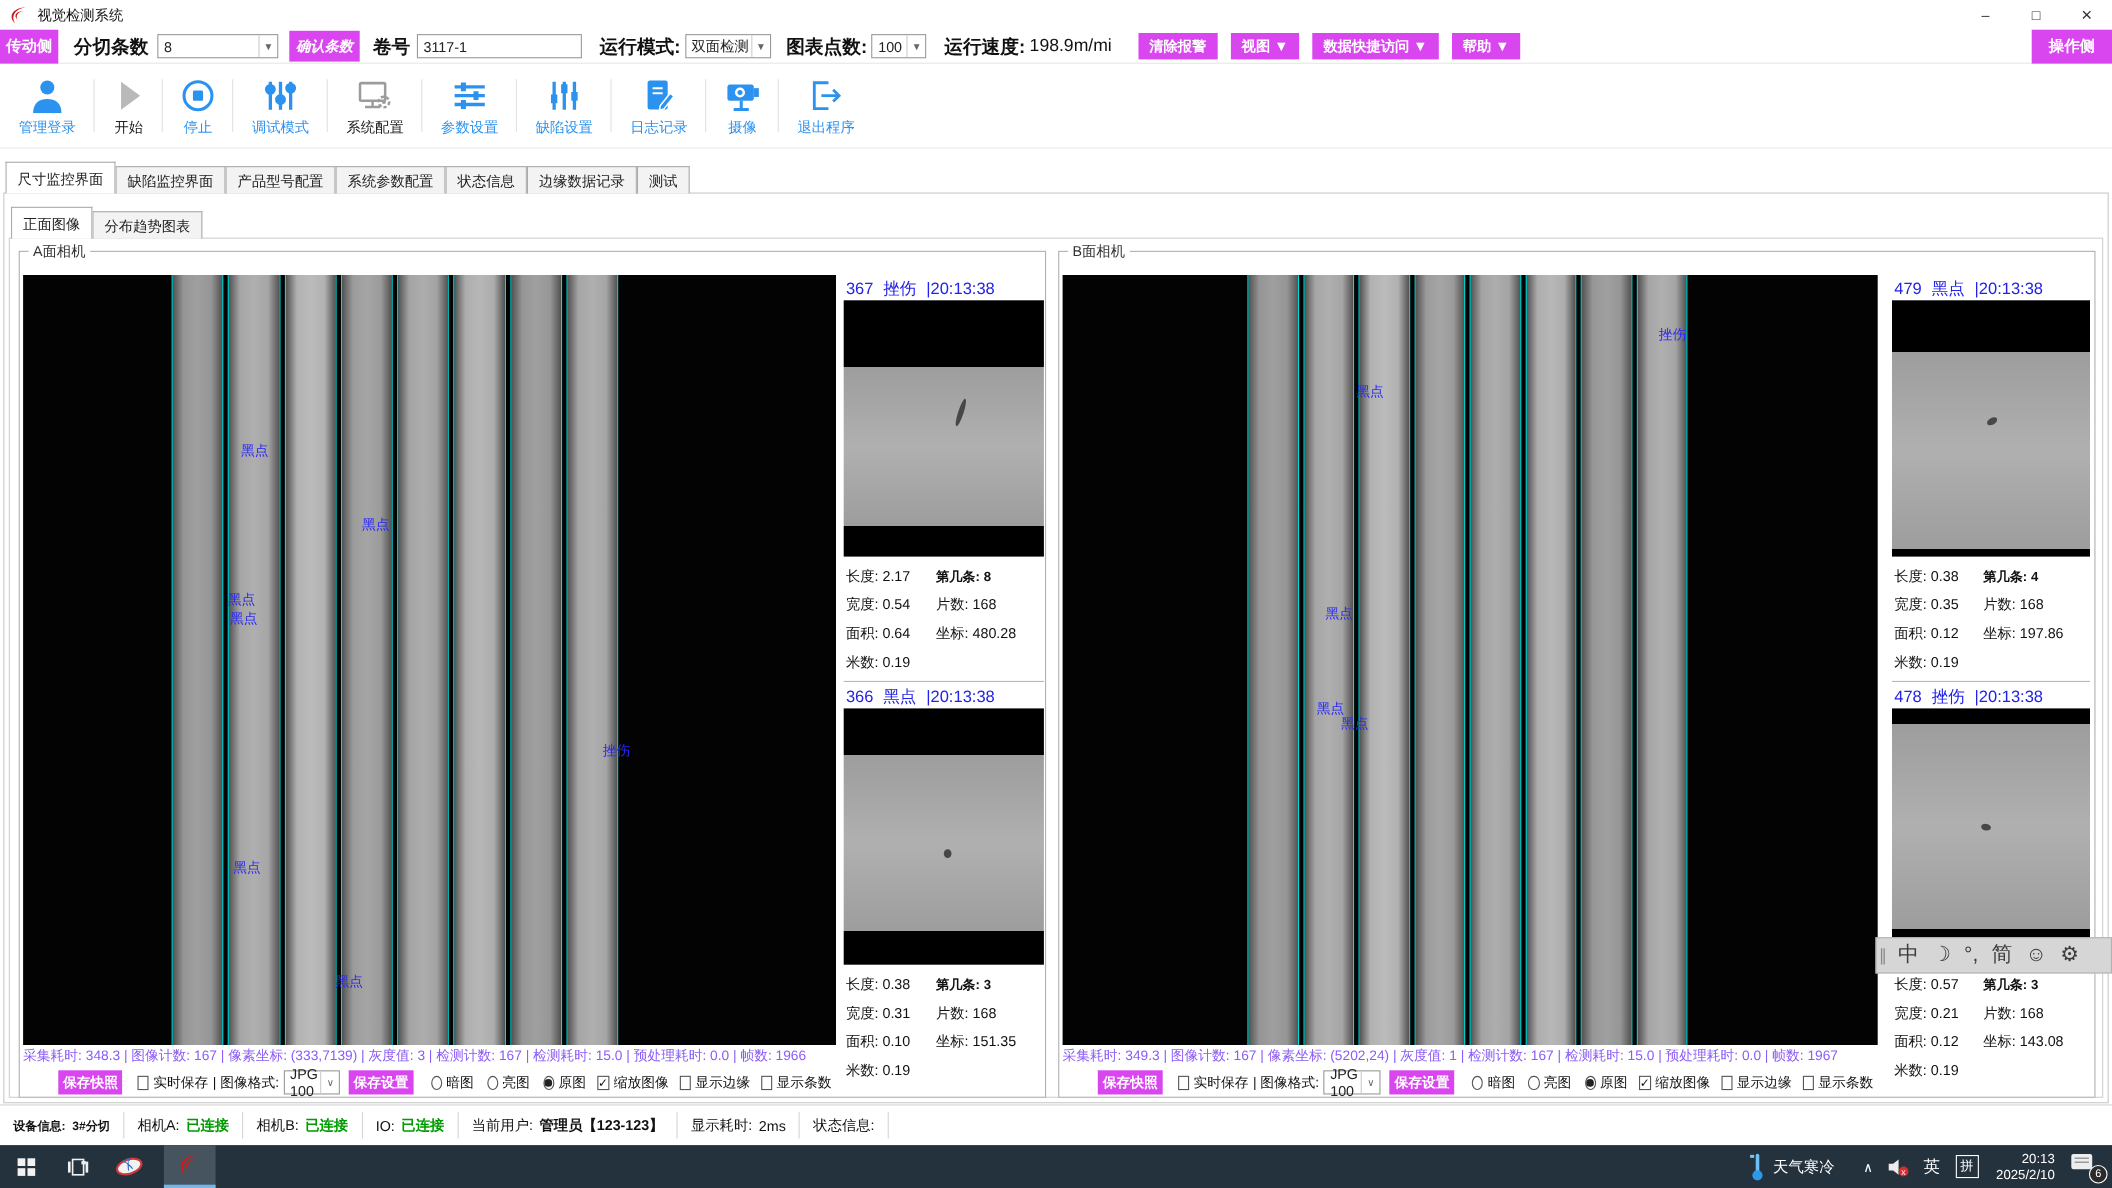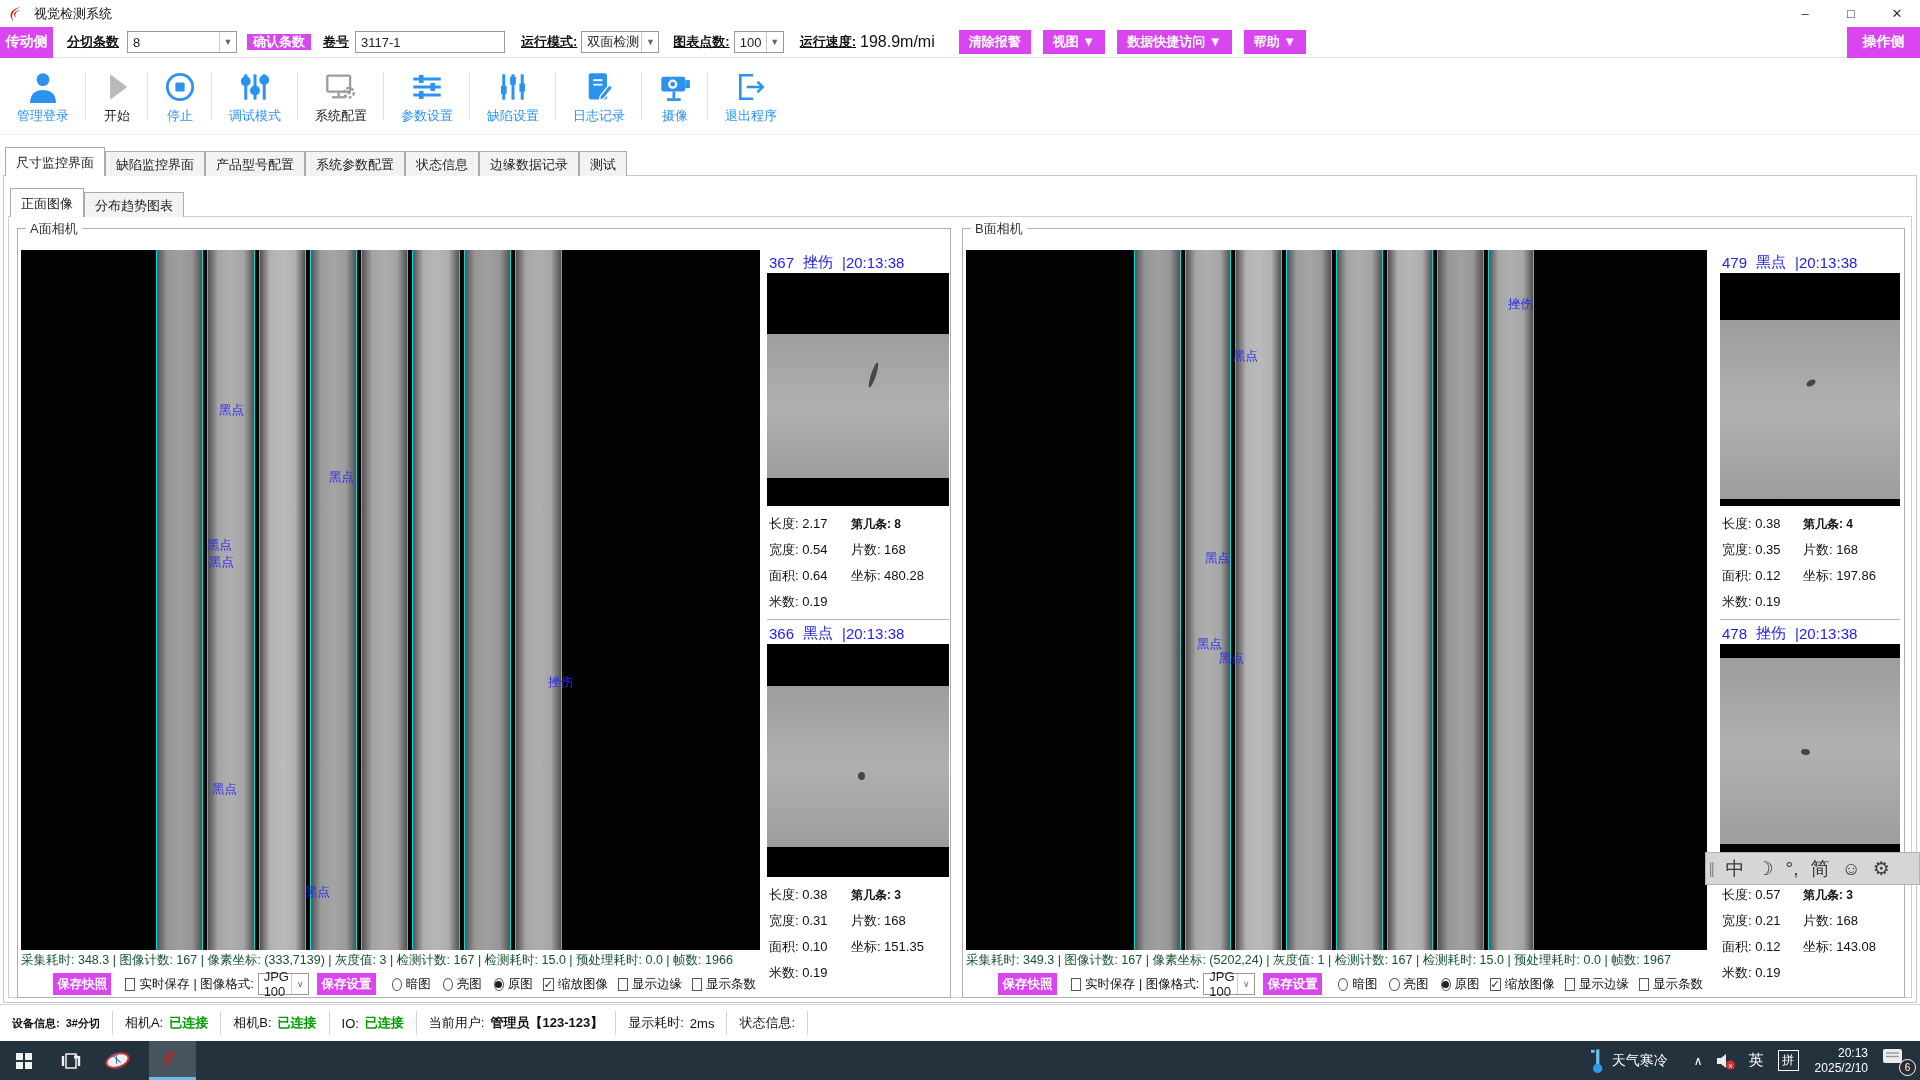--- a/index.html
+++ b/index.html
@@ -9,21 +9,21 @@
   .titlebar { position:absolute; left:0; top:0; width:1920px; height:27px; background:#fff; display:flex; align-items:center; }
   .titlebar .logo { margin-left:8px; width:18px; height:18px; }
   .titlebar .title { margin-left:8px; font-size:13px; color:#111; }
   .win-controls { position:absolute; right:0; top:0; height:27px; display:flex; }
   .win-btn { width:46px; height:27px; border:none; background:#fff; font-size:13px; color:#333; text-align:center; line-height:27px; }
 
   
   .toolbar { position:absolute; left:0; top:27px; width:1920px; height:31px; background:#fff; border-bottom:1px solid #e3e3e3; display:flex; align-items:center; }
   .blue-btn { background:#d946ef; color:#fff; border:none; font-size:13px; font-weight:bold; display:flex; align-items:center; justify-content:center; cursor:default; }
   .side-btn { width:53px; height:31px; font-size:14px; }
-  .tb-label { font-size:13px; font-weight:bold; color:#111; white-space:nowrap;text-decoration:underline; }
+  .tb-label { font-size:17px; font-weight:bold; color:#111; white-space:nowrap; }
   .sel { height:22px; border:1px solid #999; background:#fff; display:flex; align-items:center; font-size:13px; color:#222; position:relative; }
   .sel .sel-text { padding-left:5px; flex:1; }
   .sel .sel-arrow { width:17px; height:100%; border-left:1px solid #ccc; color:#666; font-size:9px; display:flex; align-items:center; justify-content:center; }
   .tb-input { height:22px; border:1px solid #999; font-size:13px; padding:0 5px; color:#222; }
   .speed-box { height:24px; font-size:16px; color:#111; display:flex; align-items:center; padding:0 4px; background:#fff; }
   .menu-btn { height:24px; padding:0 10px; }
 
   
   .icon-toolbar { position:absolute; left:0; top:58px; width:1920px; height:77px; background:#fff; border-bottom:1px solid #ececec; display:flex; align-items:center; }
   .tb-item { height:64px; padding:0 17px; display:flex; flex-direction:column; align-items:center; justify-content:center; position:relative; cursor:default; }
@@ -57,21 +57,21 @@
   .card + .card { border-top:1px solid #b8b8b8; padding-top:2px; }
   .card-header { height:22px; display:flex; align-items:center; gap:9px; color:#2222e8; font-size:15px; padding-left:2px; }
   .card-img { position:relative; width:100%; height:233px; overflow:hidden; }
   .card-mark { position:absolute; background:#474747; border-radius:50%; }
   .card-stats { display:flex; padding:5px 2px 2px 2px; }
   .cs-left { width:46%; }
   .cs-right { width:54%; }
   .cs-row { font-size:13px; color:#111; line-height:26px; white-space:nowrap; }
   .cs-row.big { font-size:12px; font-weight:bold; }
 
-  .panel-status { position:absolute; left:3px; top:723px; height:18px; font-size:12.5px; color:#14532d; white-space:nowrap; overflow:hidden; }
+  .panel-status { position:absolute; left:3px; top:723px; height:18px; font-size:12.5px; color:#8b5cf6; white-space:nowrap; overflow:hidden; }
   .panel-controls { position:absolute; left:3px; top:743px; height:24px; display:flex; align-items:center; font-size:12.5px; color:#111;padding-left:32px; }
   .pc-btn { width:80px; height:22px; font-size:12.5px; margin-right:8px; }
   .pc-lbl { margin-right:4px; white-space:nowrap; }
   .chk { width:13px; height:13px; border:1px solid #555; background:#fff; display:inline-flex; align-items:center; justify-content:center; font-size:11px; color:#111; margin:0 4px 0 6px; }
   .rad { width:13px; height:13px; border:1px solid #555; border-radius:50%; background:#fff; display:inline-flex; align-items:center; justify-content:center; margin:0 4px 0 8px; }
   .rad .dot { width:7px; height:7px; border-radius:50%; background:#222; }
   .pc-sel { width:70px; height:22px; margin-right:8px; }
 
   
   .statusbar { position:absolute; left:0; top:1004px; width:1920px; height:37px; background:#fff; border-top:1px solid #d5d5d5; display:flex; align-items:center; z-index:4; }
@@ -116,21 +116,21 @@
   </div>
 </div>
 
 <div class="toolbar">
   <button class="blue-btn side-btn">传动侧</button>
   <span class="tb-label" style="margin-left:14px;">分切条数</span>
   <div class="sel" style="width:110px;margin-left:8px;">
     <span class="sel-text">8</span>
     <span class="sel-arrow">▼</span>
   </div>
-  <button class="blue-btn" style="width:64px;height:16px;margin-left:10px;">确认条数</button>
+  <button class="blue-btn" style="width:64px;height:28px;margin-left:10px;font-style:italic;">确认条数</button>
   <span class="tb-label" style="margin-left:12px;">卷号</span>
   <input class="tb-input" style="width: 150px; margin-left: 6px;" value="3117-1">
   <span class="tb-label" style="margin-left:16px;">运行模式:</span>
   <div class="sel" style="width:78px;margin-left:4px;">
     <span class="sel-text">双面检测</span>
     <span class="sel-arrow">▼</span>
   </div>
   <span class="tb-label" style="margin-left:14px;">图表点数:</span>
   <div class="sel" style="width:50px;margin-left:4px;">
     <span class="sel-text">100</span>

